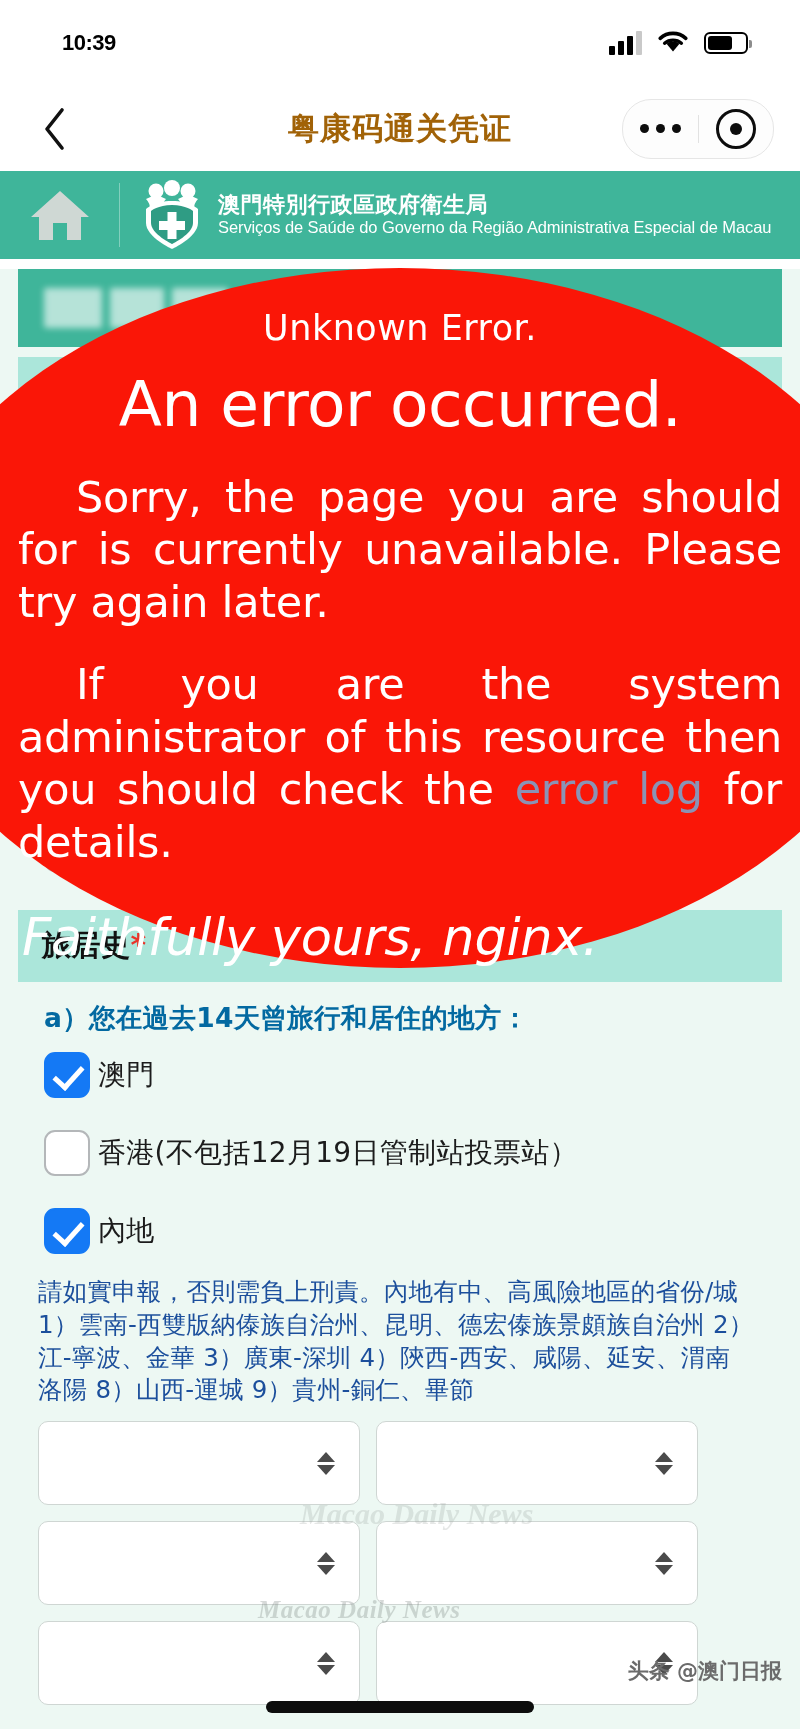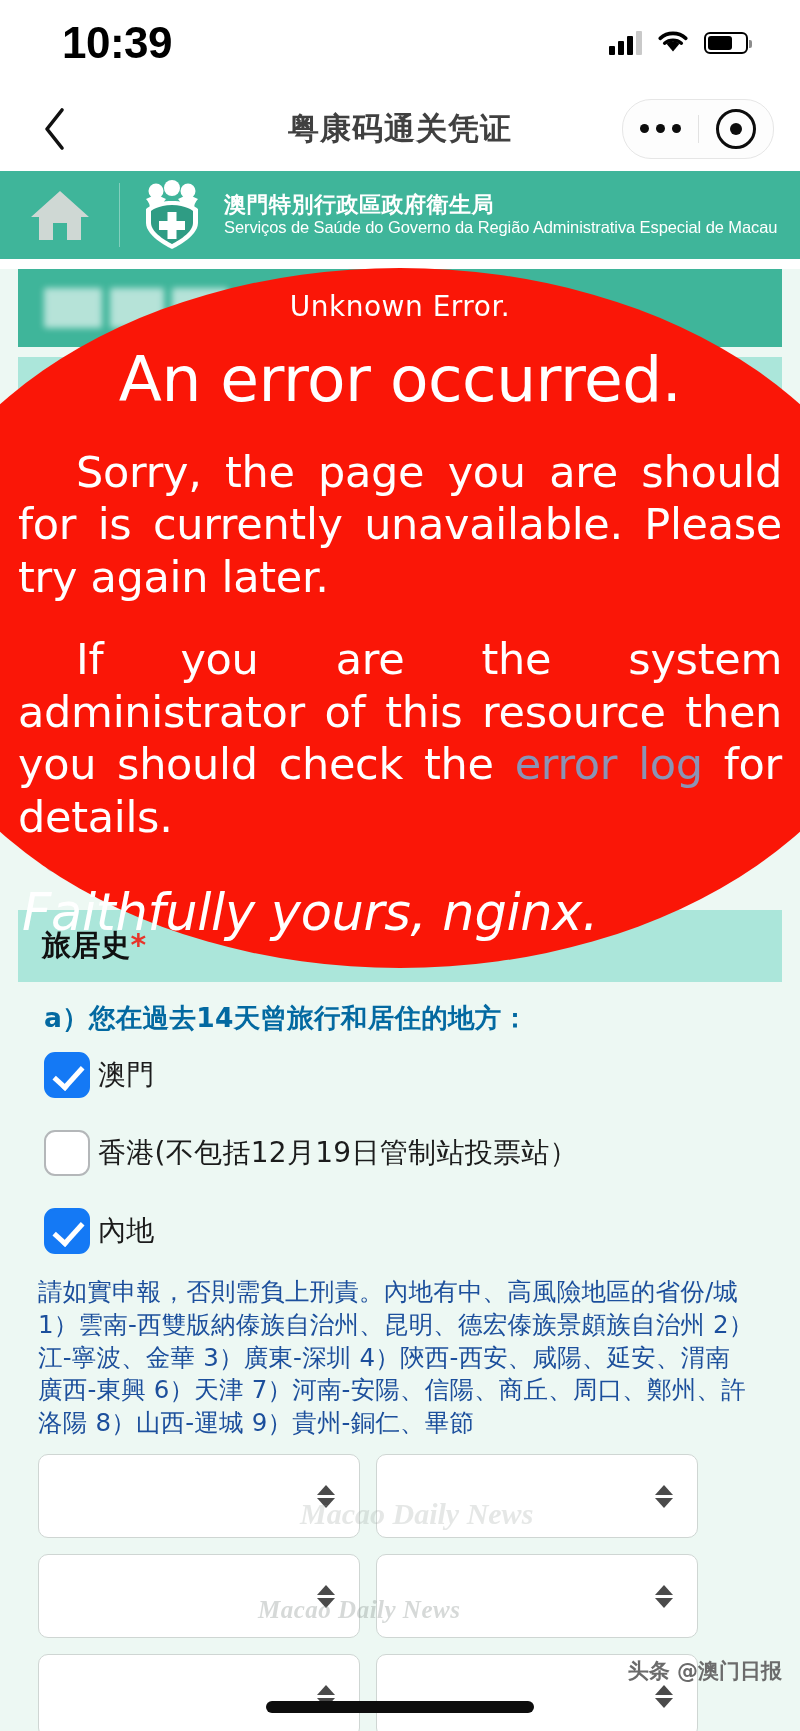--- a/index.html
+++ b/index.html
@@ -11,21 +11,21 @@
     position:relative;
   }
   .phone{position:relative;width:800px;height:1731px;overflow:hidden;background:#fff;}
 
   
   .statusbar{
     height:86px;position:relative;
     display:flex;align-items:center;justify-content:space-between;
     padding:0 52px 0 62px;box-sizing:border-box;
   }
-  .status-time{font-size:44px;font-weight:700;color:#000;letter-spacing:-0.5px;}
+  .status-time{font-size:22px;font-weight:700;color:#000;letter-spacing:-0.5px;}
   .status-icons{display:flex;align-items:center;gap:14px;}
   .bars{display:flex;align-items:flex-end;gap:3px;height:24px;}
   .bars i{display:block;width:6px;background:#000;border-radius:1px;}
   .bars i:nth-child(1){height:9px;}
   .bars i:nth-child(2){height:14px;}
   .bars i:nth-child(3){height:19px;}
   .bars i:nth-child(4){height:24px;background:#c9c9c9;}
   .batt{
     width:44px;height:22px;border:2.5px solid #000;border-radius:6px;
     position:relative;display:flex;align-items:center;padding:2px;box-sizing:border-box;
@@ -37,21 +37,21 @@
   .batt span{display:block;height:100%;width:68%;background:#000;border-radius:3px;}
 
   
   .navbar{
     height:85px;display:flex;align-items:center;position:relative;
     padding:0 26px 0 28px;box-sizing:border-box;
   }
   .back-btn{width:54px;display:flex;align-items:center;justify-content:center;}
   .nav-title{
     position:absolute;left:0;right:0;text-align:center;
-    font-size:31px;font-weight:700;color:#404040;
+    font-size:31px;font-weight:700;color:#a16207;
     font-family:"DejaVu Sans","Liberation Sans",sans-serif;
     letter-spacing:1px;pointer-events:none;
   }
   .capsule{
     margin-left:auto;width:150px;height:58px;border-radius:29px;
     border:1px solid #e6e6e6;background:#fdfdfd;
     display:flex;align-items:center;position:relative;z-index:3;
   }
   .capsule .dots{flex:1;display:flex;align-items:center;justify-content:center;gap:7px;}
   .capsule .dots b{width:9px;height:9px;border-radius:50%;background:#0d0d0d;display:block;}
@@ -69,21 +69,21 @@
     position:relative;
   }
   .home-cell{
     width:120px;height:100%;display:flex;align-items:center;justify-content:center;
     position:relative;
   }
   .home-cell::after{
     content:"";position:absolute;right:0;top:12px;bottom:12px;width:1px;background:rgba(255,255,255,.35);
   }
   .org-logo{margin-left:20px;display:flex;align-items:center;}
-  .org-text{margin-left:20px;color:#fff;line-height:1.12;}
+  .org-text{margin-left:14px;color:#fff;line-height:1.12;}
   .org-zh{font-size:22px;font-weight:700;font-family:"DejaVu Sans","Liberation Sans",sans-serif;letter-spacing:.5px;}
   .org-pt{font-size:16.5px;font-weight:400;letter-spacing:-.1px;white-space:nowrap;}
 
   
   .form-body{
     position:relative;background:#edf8f3;min-height:1460px;
   }
   .name-bar{
     margin:10px 18px 0 18px;background:#3fb59a;height:78px;
     display:flex;align-items:center;padding-left:26px;box-sizing:border-box;
@@ -153,21 +153,21 @@
     position:absolute;left:50%;transform:translateX(-50%);
     top:268px;width:1010px;height:700px;border-radius:50%;
     background:#fa1607;z-index:20;pointer-events:none;
   }
   .error-text{
     position:absolute;left:0;right:0;top:268px;z-index:21;
     color:#fff;pointer-events:none;
     font-family:"DejaVu Sans","Liberation Sans",sans-serif;
   }
   .err-title-sm{
-    text-align:center;font-size:28px;font-weight:400;margin-top:22px;letter-spacing:.5px;
+    text-align:center;font-size:35px;font-weight:400;margin-top:40px;letter-spacing:.5px;
   }
   .err-title-lg{
     text-align:center;font-size:63px;font-weight:400;margin-top:20px;letter-spacing:-.5px;
   }
   .err-para{
     font-size:43px;line-height:1.22;margin:28px 18px 0 18px;text-align:justify;
     text-align-last:left;letter-spacing:-.3px;
   }
   .err-para.indent{text-indent:58px;margin-top:30px;}
   .err-link{color:#8b93b5;}
@@ -335,21 +335,20 @@
     </div>
     <div class="opt-row">
       <div class="cbox checked"></div>
       <div class="opt-label">內地</div>
     </div>
 
     <div class="notice">
       <div>請如實申報，否則需負上刑責。內地有中、高風險地區的省份/城</div>
       <div>1）雲南-西雙版納傣族自治州、昆明、德宏傣族景頗族自治州 2）</div>
       <div>江-寧波、金華 3）廣東-深圳 4）陝西-西安、咸陽、延安、渭南</div>
-      <div>廣西-東興 6）天津 7）河南-安陽、信陽、商丘、周口、鄭州、許</div>
       <div>洛陽 8）山西-運城 9）貴州-銅仁、畢節</div>
     </div>
 
     <div class="select-grid">
       <div class="sel">
           <span class="chev">
             <b class="up"></b>
             <b class="dn"></b>
           </span>
         </div>

